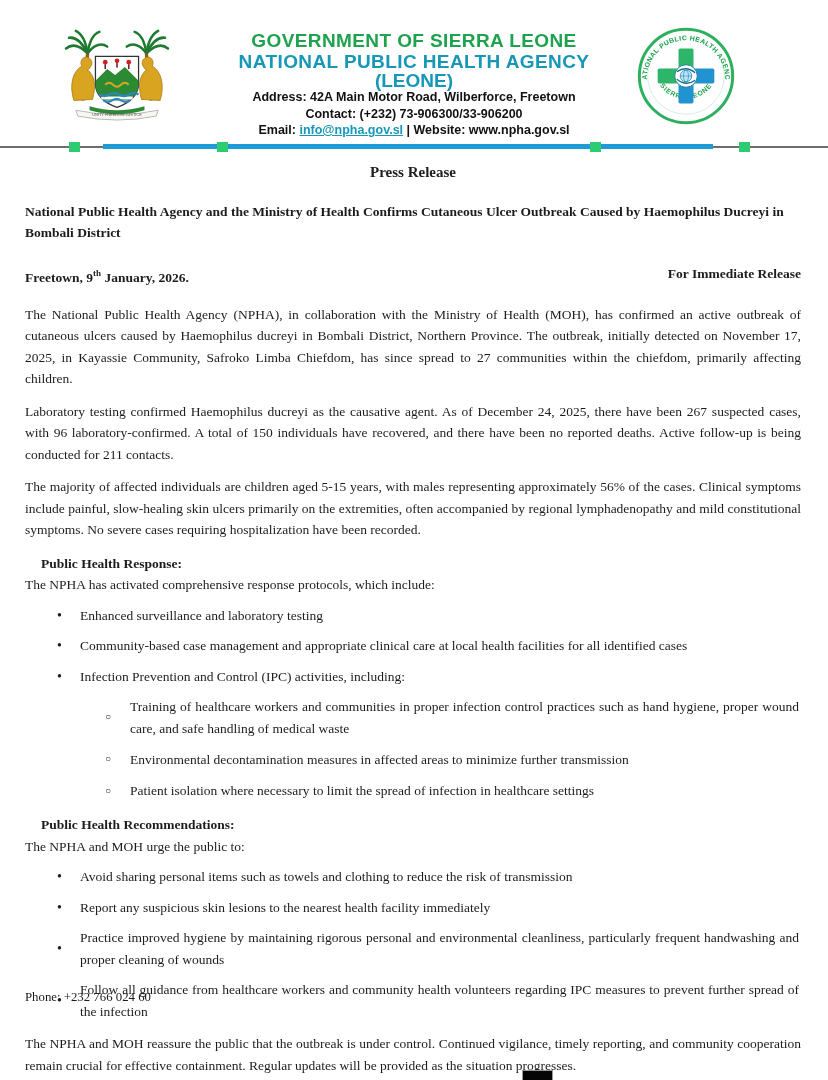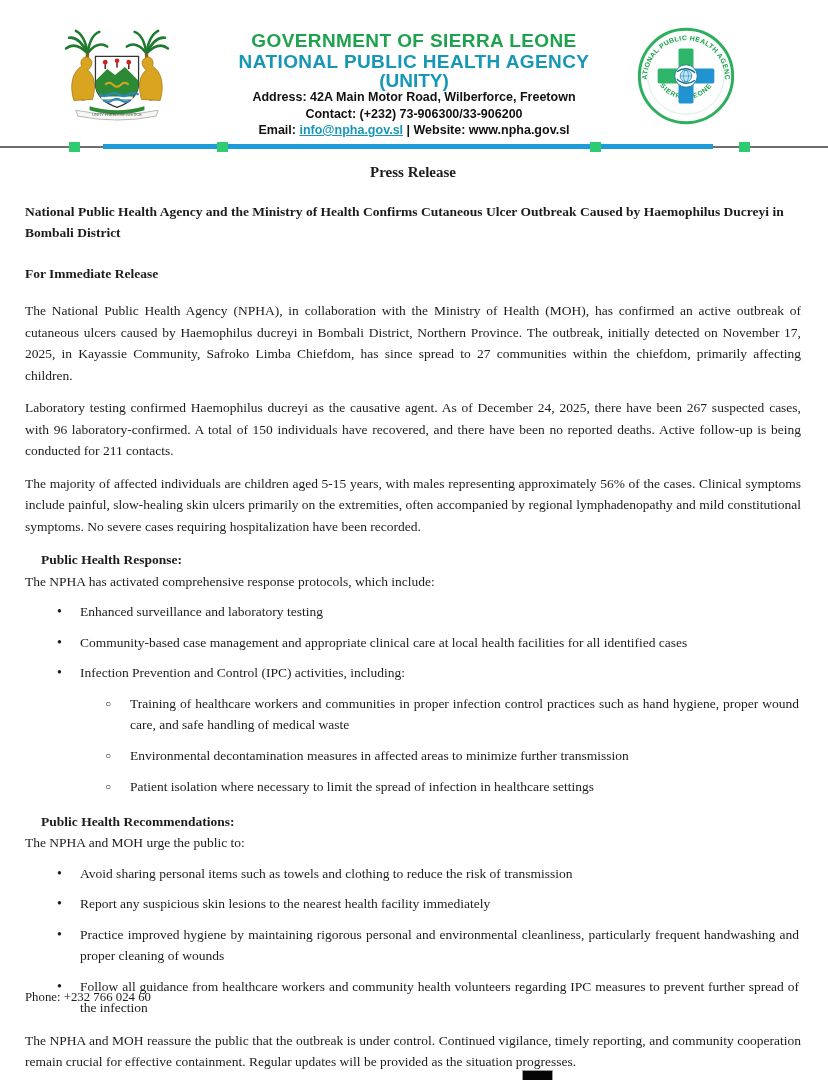--- a/index.html
+++ b/index.html
@@ -33,21 +33,21 @@
   
   .content { position:absolute; top:154px; left:25px; width:776px; font-size:13.5px; line-height:21.5px; }
   .press-title { text-align:center; font-weight:bold; font-size:15px; margin-top:8px; }
   .headline { font-weight:bold; margin-top:17px; text-align:left; line-height:21.5px; }
   .date-row { display:flex; justify-content:space-between; font-weight:bold; margin-top:19px; }
   .date-row sup { font-size:9px; }
   p.para { margin-top:11px; text-align:justify; }
   .sect-head { font-weight:bold; margin-top:12px;margin-left:16px; }
   .intro { }
 
-  .bullet { display:flex; margin-top:9px; }
+  .bullet { display:flex; margin-top:9px;align-items:center; }
   .bullet .bmark { width:23px; flex:0 0 23px; margin-left:32px; text-align:left; }
   .bullet .bmark::before { content:"\2022"; font-size:14px; }
   .bullet .btext { flex:1; text-align:justify; padding-right:2px; }
   .bullet.sub .bmark { margin-left:80px; width:25px; flex:0 0 25px; }
   .bullet.sub .bmark::before { content:"\25CB"; font-size:10px; position:relative; top:-1px; }
 
   
   .footer { position:absolute; top:987px; left:25px; width:776px; font-size:12.8px; line-height:20px; }
   .footer .flabel { font-weight:bold; }
   .footer a { color:#3d7fb5; text-decoration:underline; cursor:pointer; }
@@ -137,21 +137,21 @@
           <line x1="53" y1="60" x2="67" y2="60" stroke="#1b86b8" stroke-width="0.7"></line>
           <path d="M49,64 q11,9 22,1" fill="none" stroke="#0e6e8c" stroke-width="1.6"></path>
           <path d="M71,56 q-11,-9 -22,-1" fill="none" stroke="#0e6e8c" stroke-width="1.6"></path>
         </g>
       </svg>
     </div>
 
     <div class="head-center">
       <div class="head-gov" style="color:#1fa24e">GOVERNMENT OF SIERRA LEONE</div>
       <div class="head-agency" style="color:#1797b7">NATIONAL PUBLIC HEALTH AGENCY</div>
-      <div class="head-abbr" style="color:#1797b7">(UNITY)</div>
+      <div class="head-abbr" style="color:#1797b7">(LEONE)</div>
       <div class="head-line">Address: 42A Main Motor Road, Wilberforce, Freetown</div>
       <div class="head-line">Contact: (+232) 73-906300/33-906200</div>
       <div class="head-line">
         <span>Email: </span><a class="header-link head-email-link" style="color:#1797b7">info@npha.gov.sl</a><span> | </span><span>Website: www.npha.gov.sl</span>
       </div>
     </div>
   </div>
 
   <div class="divider">
     <div class="div-gray"></div>
@@ -162,20 +162,21 @@
     <div class="div-sq" style="left:739px; background:#2ecc71;"></div>
   </div>
 
   <div class="content">
 
     <div class="press-title">Press Release</div>
 
     <div class="headline"><span>National Public Health Agency and the Ministry of Health Confirms Cutaneous Ulcer Outbreak Caused by </span><span class="it">Haemophilus Ducreyi</span><span> in Bombali District</span></div>
 
     <div class="date-row">
+      <div><span>Freetown, 9</span><sup>th</sup><span> January, 2026.</span></div>
       <div>For Immediate Release</div>
     </div>
 
     <p class="para" style="margin-top:16px"><span>The National Public Health Agency (NPHA), in collaboration with the Ministry of Health (MOH), has confirmed an active outbreak of cutaneous ulcers caused by </span><span class="it">Haemophilus ducreyi</span><span> in Bombali District, Northern Province. The outbreak, initially detected on November 17, 2025, in Kayassie Community, Safroko Limba Chiefdom, has since spread to 27 communities within the chiefdom, primarily affecting children.</span></p>
 
     <p class="para"><span>Laboratory testing confirmed </span><span class="it">Haemophilus ducreyi</span><span> as the causative agent. As of December 24, 2025, there have been 267 suspected cases, with 96 laboratory-confirmed. A total of 150 individuals have recovered, and there have been no reported deaths. Active follow-up is being conducted for 211 contacts.</span></p>
 
     <p class="para">The majority of affected individuals are children aged 5-15 years, with males representing approximately 56% of the cases. Clinical symptoms include painful, slow-healing skin ulcers primarily on the extremities, often accompanied by regional lymphadenopathy and mild constitutional symptoms. No severe cases requiring hospitalization have been recorded.</p>
 
     <div class="sect-head">Public Health Response:</div>

